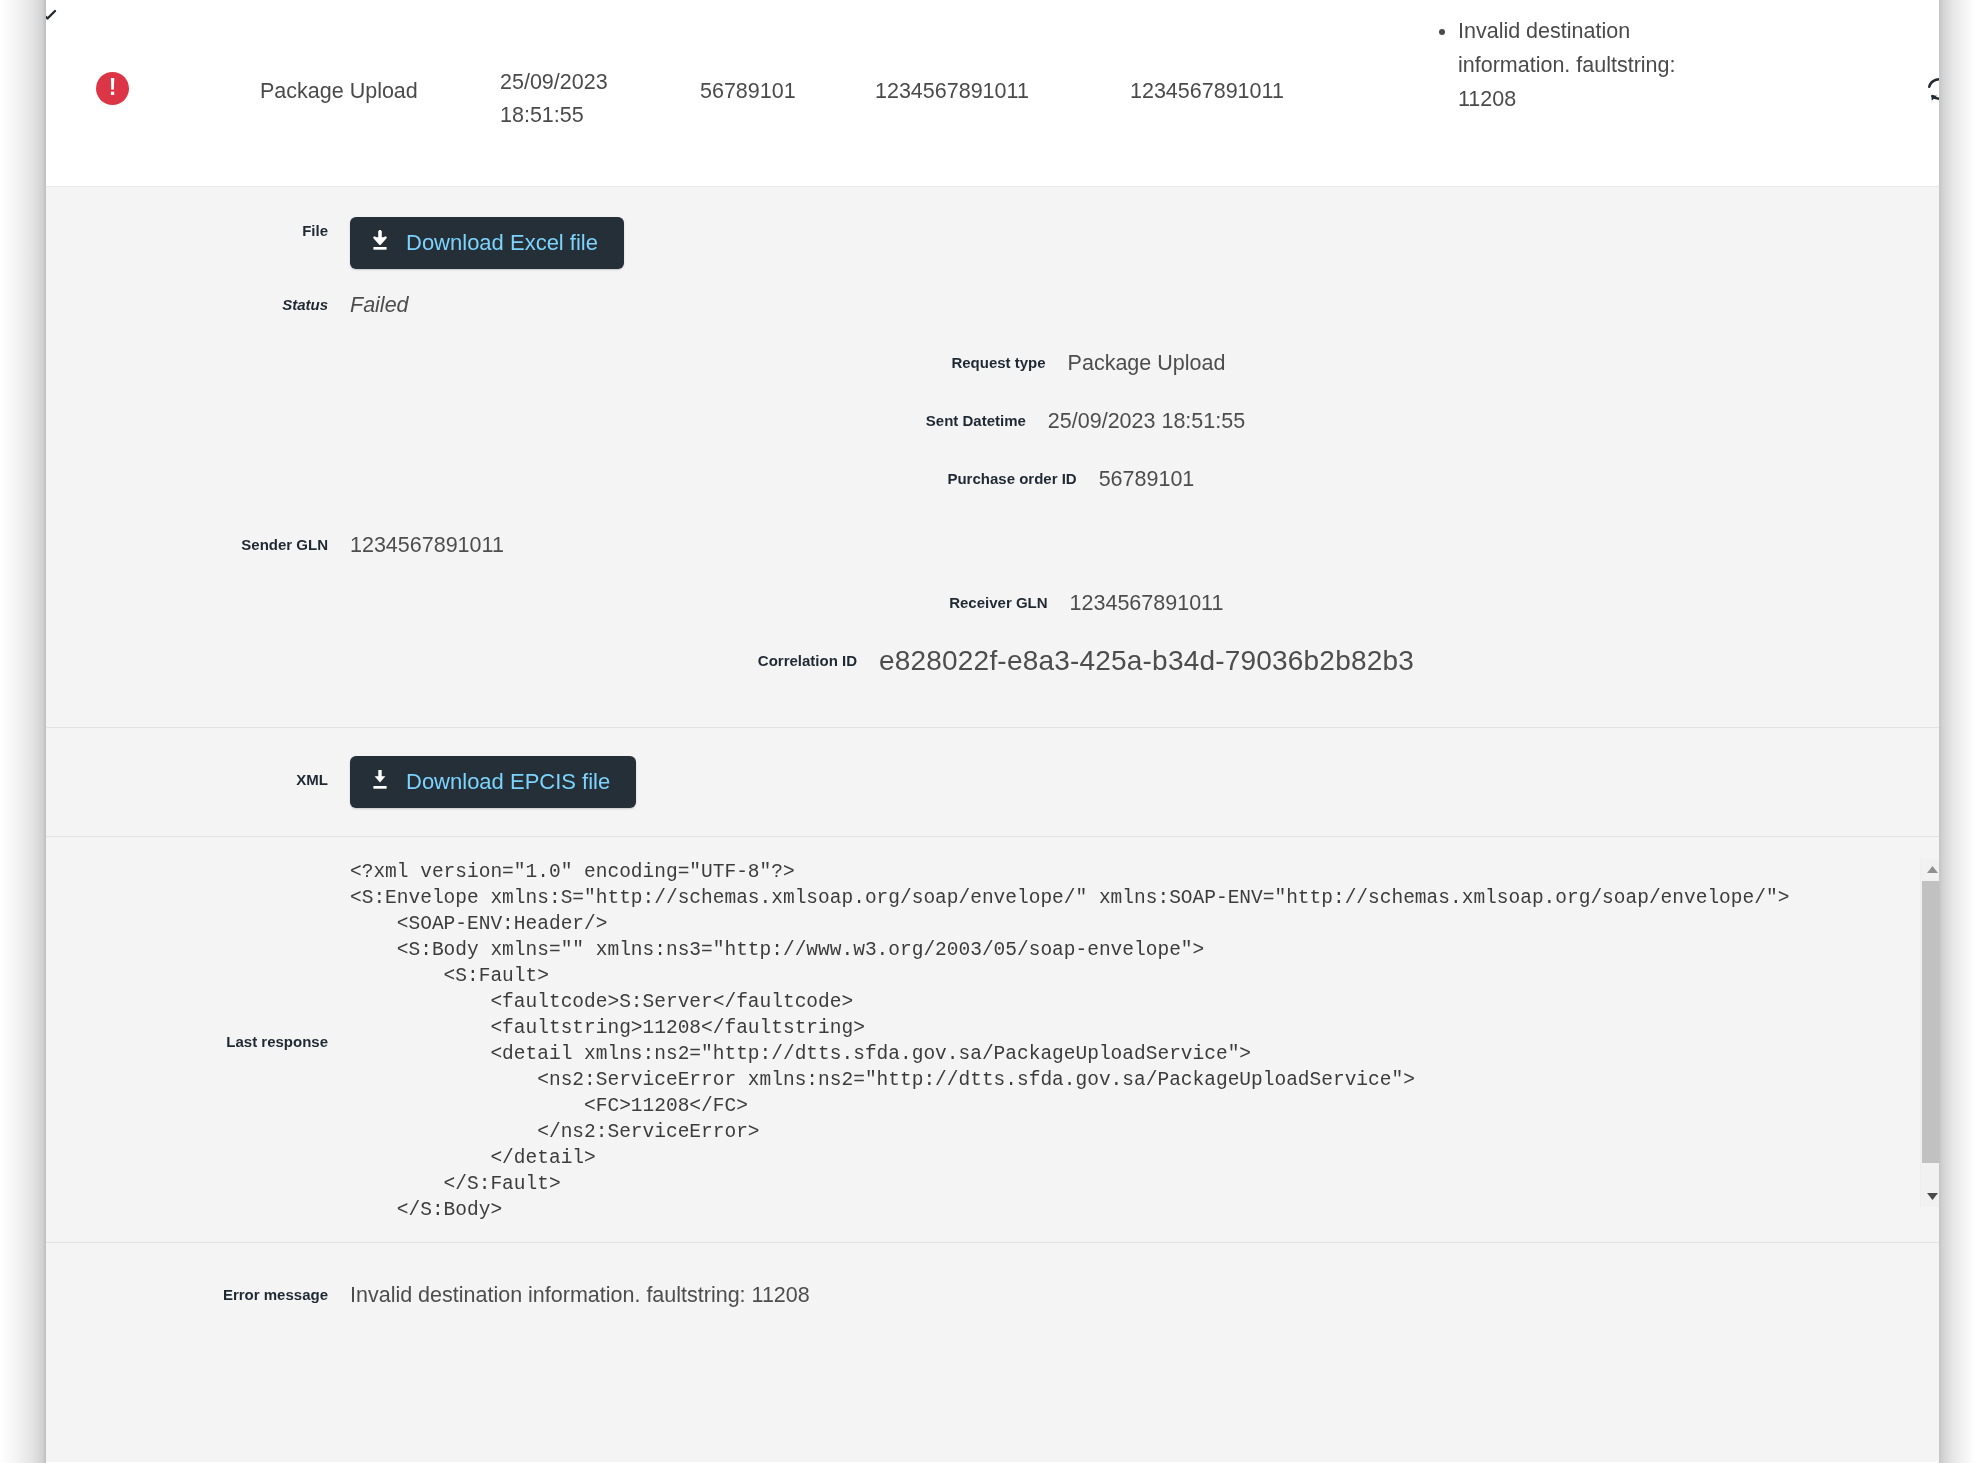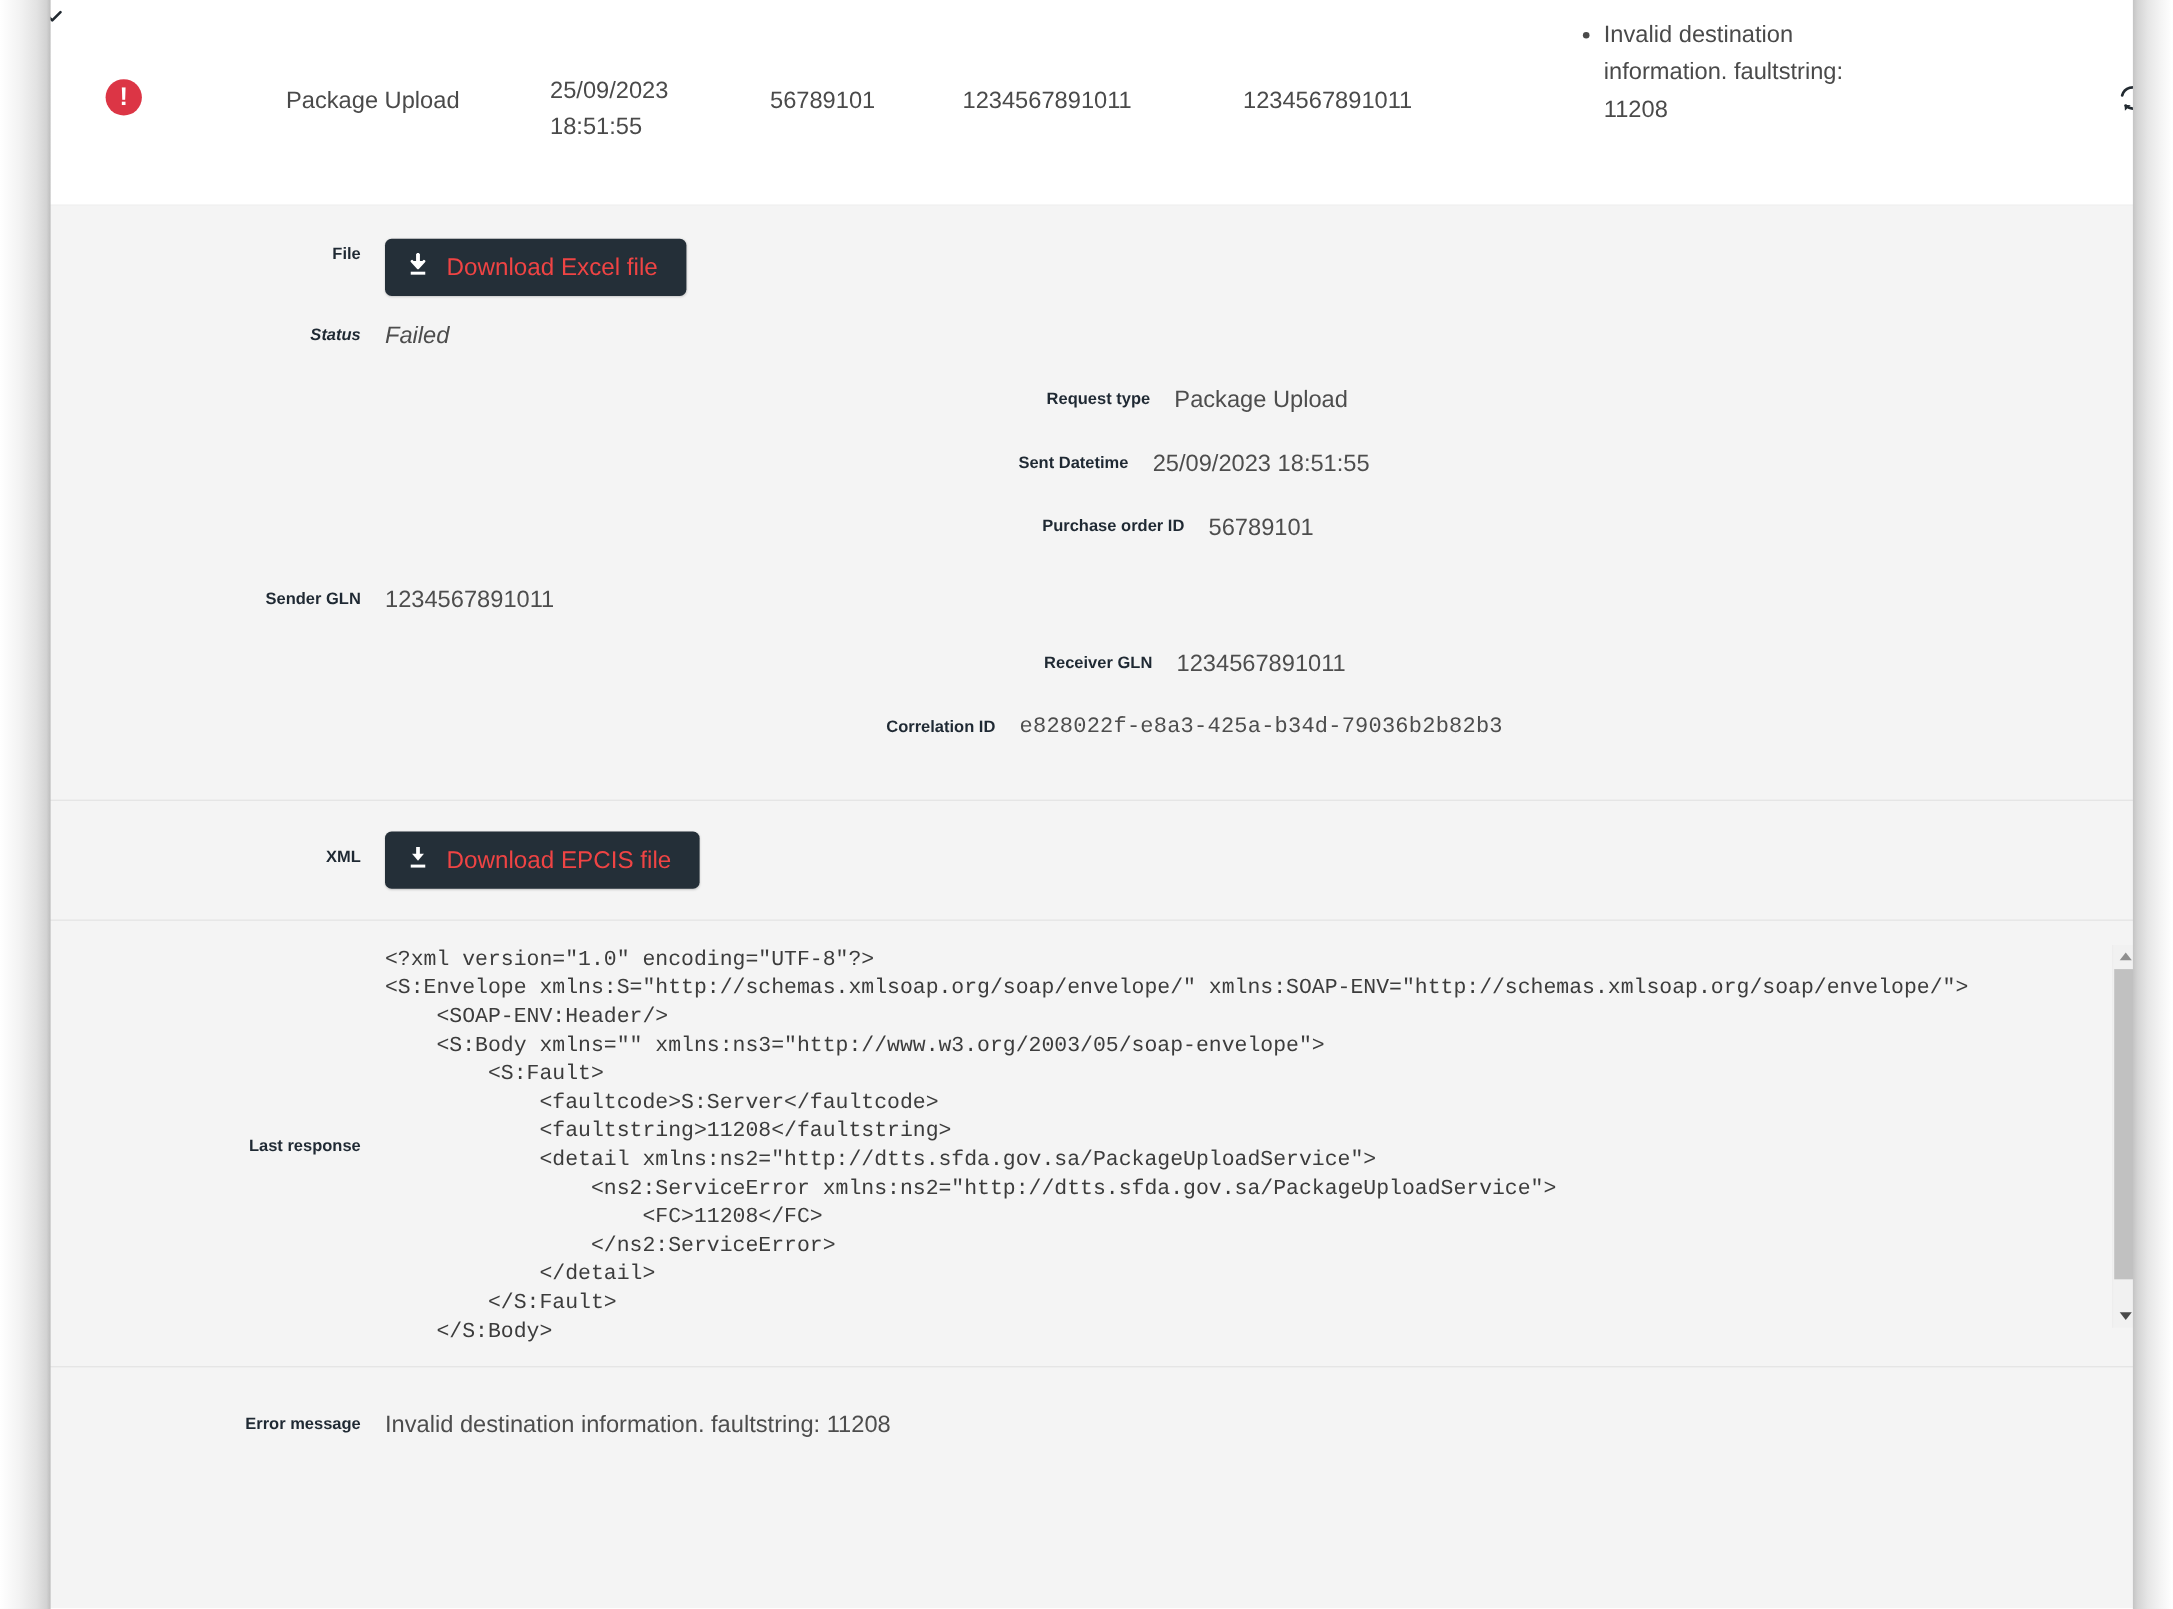--- a/index.html
+++ b/index.html
@@ -138,36 +138,36 @@
     font-size: 15px;
     line-height: 28px;
   }
   .field-value {
     color: #4d4d4d;
     font-size: 21.5px;
     line-height: 28px;
     font-weight: 400;
   }
   .field-value.mono {
-    font-family: Liberation Mono, monospace;
-    font-size: 20px;
+    font-family: Liberation Sans, sans-serif;
+    font-size: 28px;
     letter-spacing: 0.2px;
   }
 
   .row-file   { margin-top: 8px; }
   .row-status { margin-top: 22px; font-style: italic; }
   .row-gap    { margin-top: 30px; justify-content: center; }
   .row-gap-lg { margin-top: 38px; }
 
   .btn-dark {
     display: inline-flex;
     align-items: center;
     gap: 16px;
     background: #242f38;
-    color: #ef4444;
+    color: #7dd3fc;
     border: none;
     border-radius: 6px;
     font-size: 22px;
     font-family: "Liberation Sans", sans-serif;
     padding: 13px 26px 13px 20px;
     cursor: pointer;
     line-height: 1;
     box-shadow: 0 1px 2px rgba(0,0,0,0.18);
     justify-content: center;
   }

